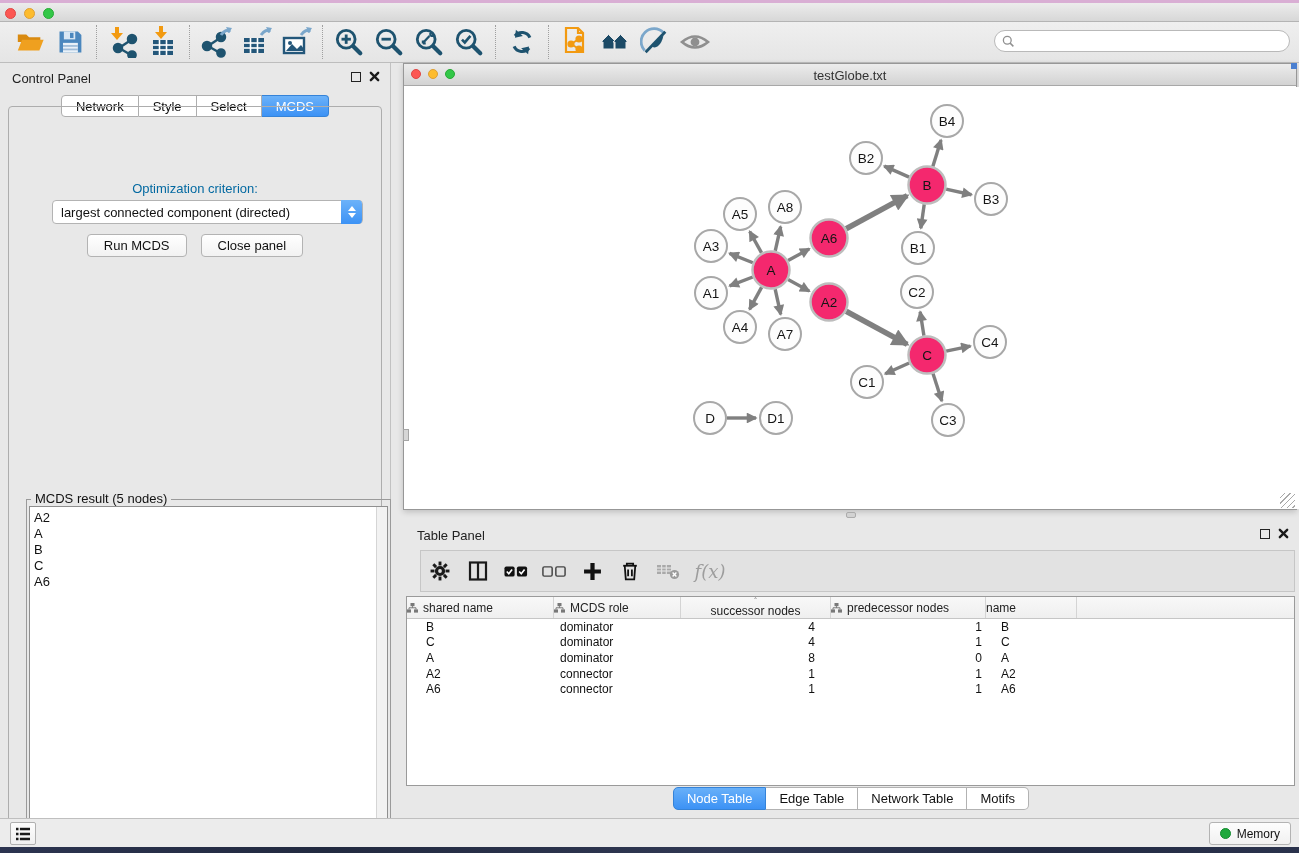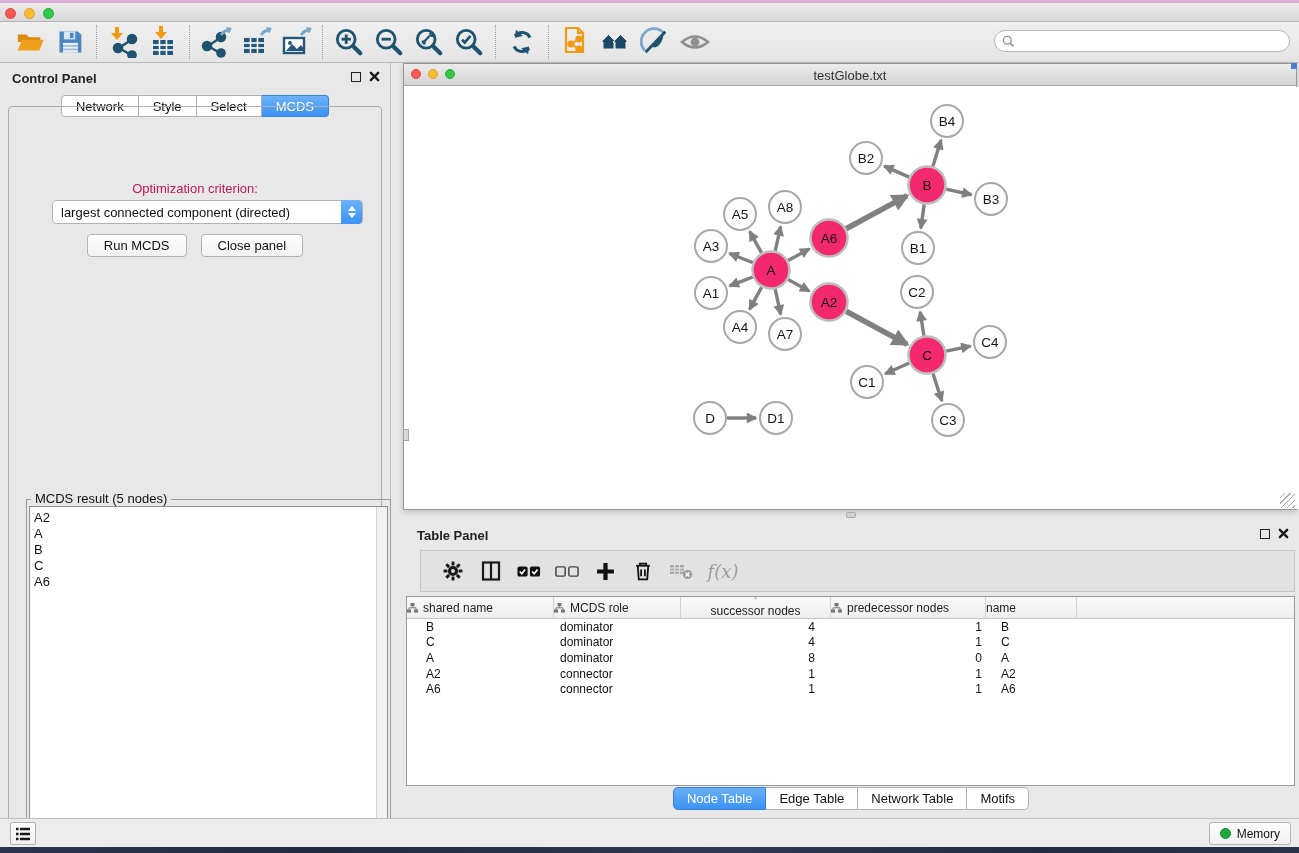--- a/index.html
+++ b/index.html
@@ -22,30 +22,30 @@
     display:flex; align-items:center; padding-left:10px; }
   .tbtn { width:40px; height:36px; display:flex; align-items:center; justify-content:center; }
   .tsep { width:1px; height:34px; border-left:1px dotted #9f9f9f; margin:0 6px; }
   .searchbox { position:absolute; right:9px; top:8px; width:296px; height:22px; background:#fff;
     border:1px solid #b9b9b9; border-radius:11px; display:flex; align-items:center; padding-left:7px; }
   .searchbox input { border:none; outline:none; flex:1; font-size:12px; background:transparent; padding-left:5px; }
 
   
   .control-panel { position:absolute; left:0; top:63px; width:391px; height:755px; background:#e8e8e8; border-right:1px solid #c2c2c2; }
   .panel-header { position:relative; height:30px; }
-  .panel-title { position:absolute; left:12px; top:8px; font-size:13px; color:#222;font-weight:bold; }
+  .panel-title { position:absolute; left:12px; top:8px; font-size:13px; color:#222; }
   .panel-icons { position:absolute; right:10px; top:8px; display:flex; gap:8px; align-items:center; }
   .float-ico { width:10px; height:10px; border:1.6px solid #222; }
   .cp-tabs { position:absolute; left:0; right:0; top:32px; display:flex; justify-content:center; }
   .cp-tab { height:22px; padding:0 14px; background:#fff; border:1px solid #aeaeae; border-left-width:0;
     font-size:13px; color:#111; display:flex; align-items:center; }
   .cp-tab:first-child { border-left-width:1px; border-radius:4px 0 0 4px; }
   .cp-tab.active { background:linear-gradient(#6cb2f9,#3c92f5); border-color:#3583d8; color:#fff; border-radius:0 4px 4px 0; }
   .cp-body { position:absolute; left:8px; top:43px; width:374px; height:762px; border:1px solid #adadad; border-radius:4px; }
-  .opt-label { position:absolute; left:0; right:0; top:74px; text-align:center; font-size:13px; color:#be185d; }
+  .opt-label { position:absolute; left:0; right:0; top:74px; text-align:center; font-size:13px; color:#0369a1; }
   .mcds-select { position:absolute; left:43px; top:93px; width:311px; height:24px; background:#fff;
     border:1px solid #b3b3b3; border-radius:4px; font-size:13px; color:#111; display:flex; align-items:center; padding-left:8px; }
   .select-stepper { position:absolute; right:0; top:-1px; width:21px; height:24px; border-radius:0 4px 4px 0;
     background:linear-gradient(#6cb2f9,#3c92f5); display:flex; flex-direction:column; align-items:center; justify-content:center; gap:2px; }
   .tri-up { width:0; height:0; border-left:4px solid transparent; border-right:4px solid transparent; border-bottom:5px solid #fff; }
   .tri-down { width:0; height:0; border-left:4px solid transparent; border-right:4px solid transparent; border-top:5px solid #fff; }
   .cp-buttons { position:absolute; left:0; right:0; top:127px; display:flex; justify-content:center; gap:14px; }
   .btn { height:23px; background:linear-gradient(#ffffff,#f2f2f2); border:1px solid #b3b3b3; border-radius:4px;
     font-size:13px; color:#111; padding:0 16px; display:flex; align-items:center; }
   .groupbox { position:absolute; left:17px; top:392px; width:365px; height:343px; border:1px solid #9a9a9a; }
@@ -66,21 +66,21 @@
     background:repeating-linear-gradient(135deg, transparent 0 3px, #a9a9a9 3px 4px); }
   .corner-mark { position:absolute; width:6px; height:6px; background:#4a7fd0; }
   .edge-grip { position:absolute; left:-1px; top:365px; width:6px; height:12px; background:#d6d6d6; border:1px solid #a5a5a5; }
 
   
   .splitter-grip { position:absolute; left:846px; top:512px; width:10px; height:6px; background:#d2d2d2; border:1px solid #ababab; border-radius:2px; }
 
   
   .table-panel { position:absolute; left:403px; top:520px; width:896px; height:298px; background:#e8e8e8; }
   .tp-toolbar { position:absolute; left:17px; top:30px; width:875px; height:42px; background:#e2e2e2;
-    border:1px solid #c6c6c6; display:flex; align-items:center; padding-left:13px; gap:0; }
+    border:1px solid #c6c6c6; display:flex; align-items:center; gap:0; }
   .tp-btn { width:38px; height:34px; display:flex; align-items:center; justify-content:center; }
   .fx { font-family:"DejaVu Serif", serif; font-style:italic; font-size:18px; color:#9d9d9d; }
   .tp-table { position:absolute; left:3px; top:76px; width:889px; height:190px; background:#fff; border:1px solid #9a9a9a; overflow:hidden; }
   .th-row { display:flex; height:22px; background:linear-gradient(#f8f8f8,#efefef); border-bottom:1px solid #c6c6c6; }
   .th { display:flex; align-items:center; gap:5px; font-size:12px; color:#222; border-right:1px solid #d4d4d4; }
   .td-row { display:flex; height:15.6px; align-items:center; font-size:12px; color:#111; }
   .td { padding:0; white-space:nowrap; overflow:hidden; }
   .c0{width:147px;} .c1{width:127px;} .c2{width:150px;flex-direction:column;} .c3{width:155px;} .c4{width:91px;} .c5{flex:1;}
   .td.c0{ padding-left:19px; } .td.c1{ padding-left:6px; }
   .td.c2{ text-align:right; padding-right:16px; } .td.c3{ text-align:right; padding-right:4px; }

